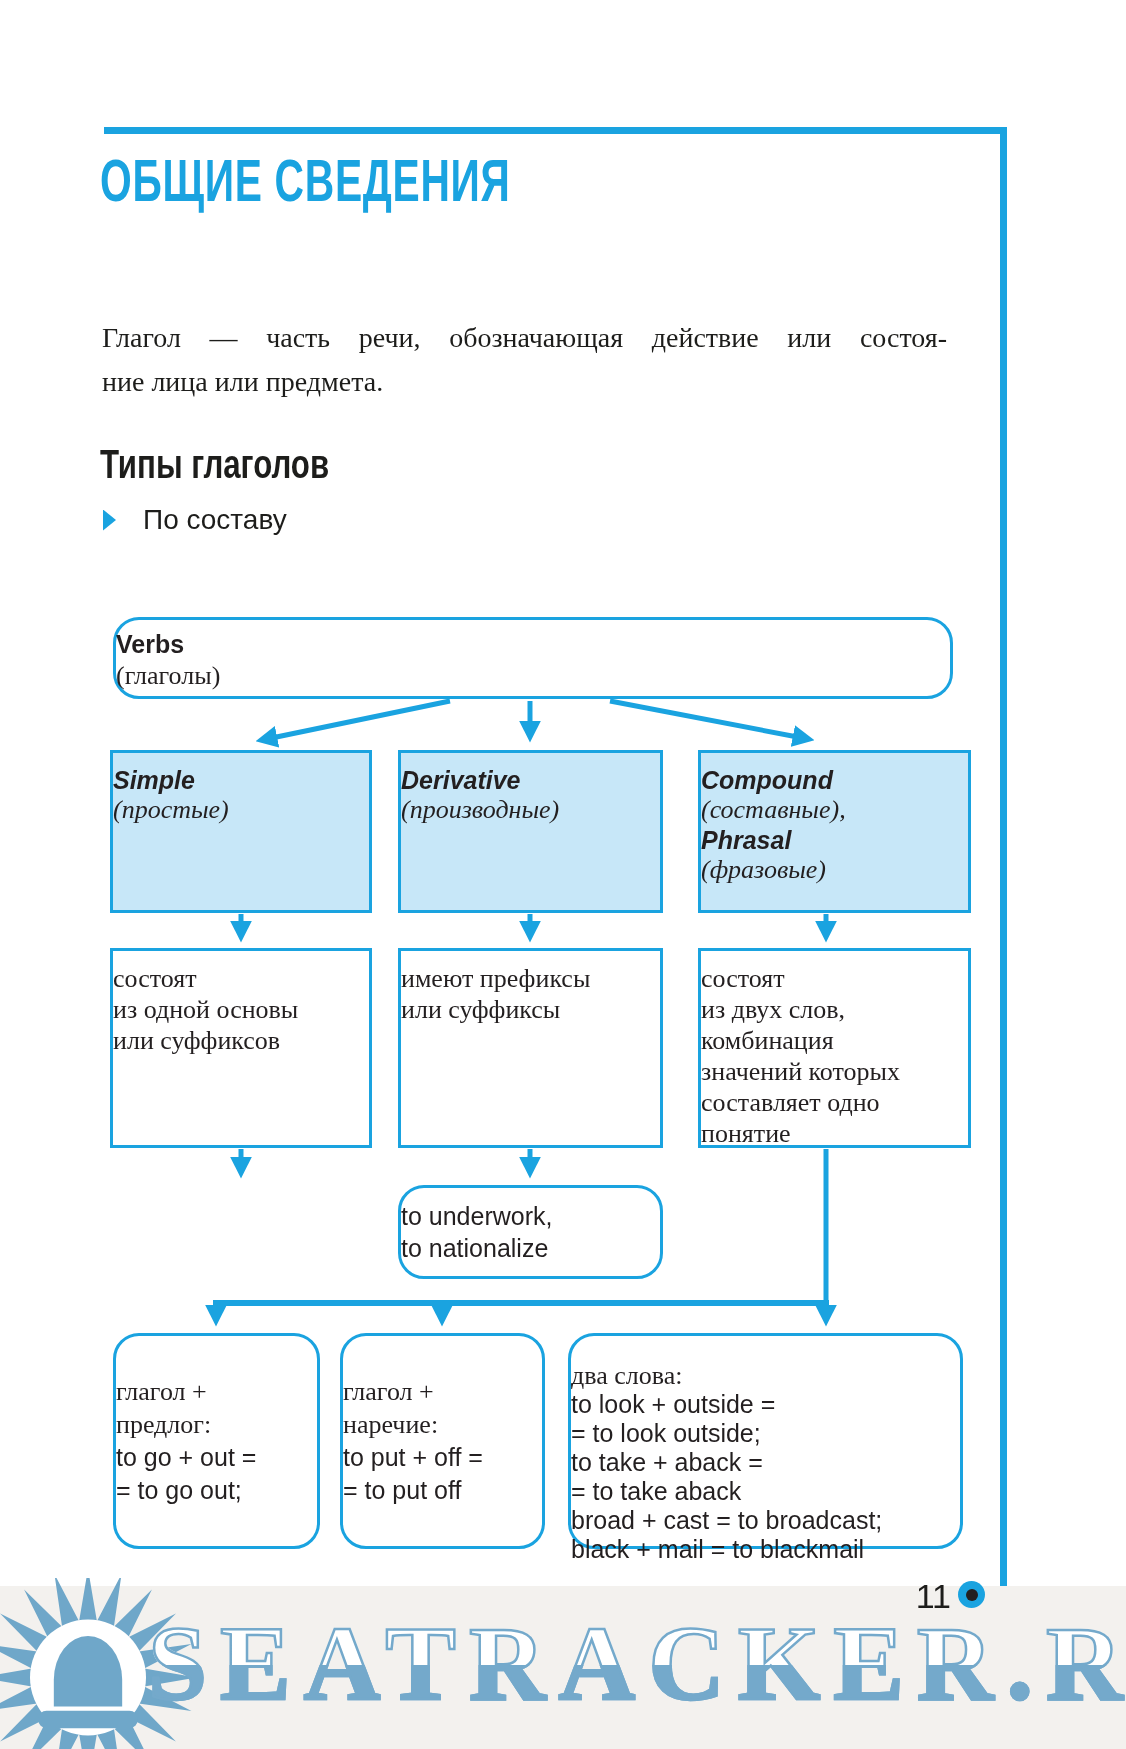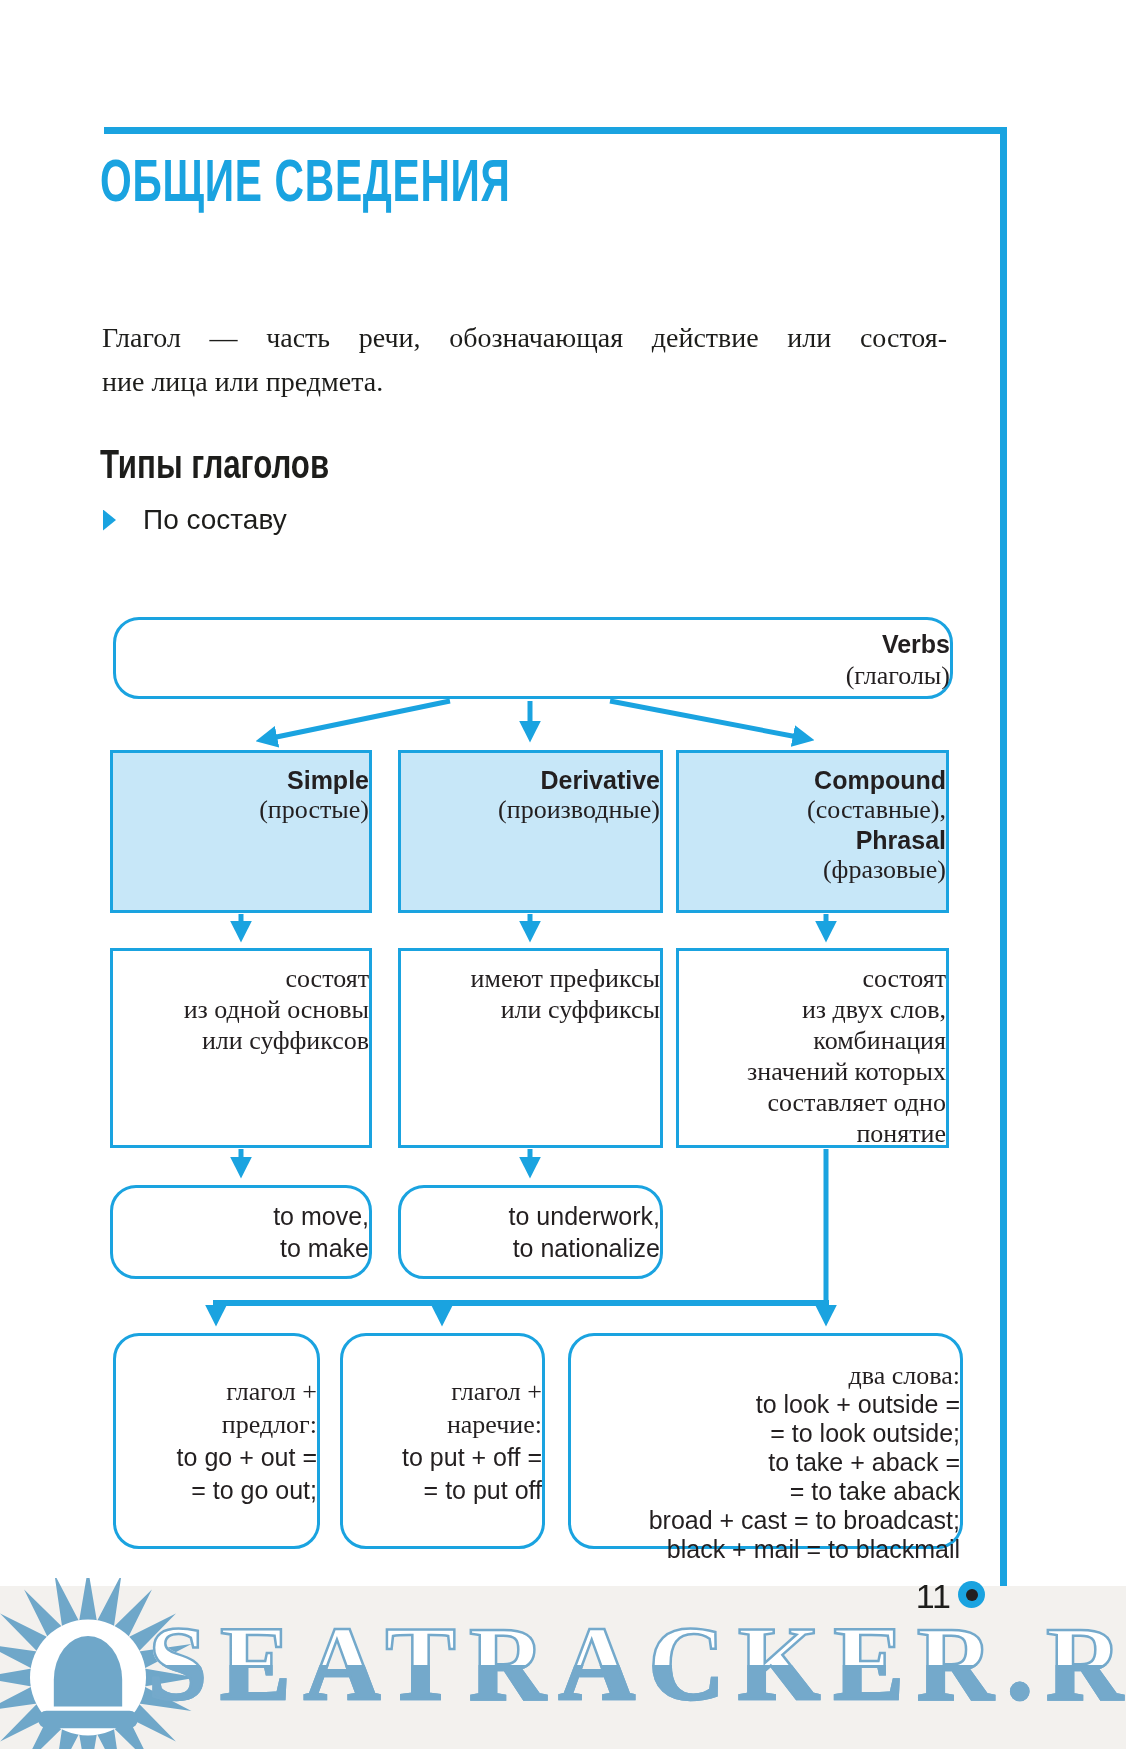--- a/index.html
+++ b/index.html
@@ -10,32 +10,32 @@
   
   .main-title{left:100px;top:146px;font-size:60px;font-weight:bold;color:#1aa3e0;
     transform:scaleX(0.68);transform-origin:left top;white-space:nowrap;letter-spacing:1px;}
   .intro{left:102px;top:316px;width:845px;font-family:"Liberation Serif",serif;font-size:28px;line-height:44px;color:#1d1d1b;}
   .intro .l1{display:block;text-align:justify;text-align-last:justify;}
   .sub-title{left:100px;top:442px;font-size:40px;font-weight:bold;color:#1d1d1b;
     transform:scaleX(0.78);transform-origin:left top;white-space:nowrap;}
   .bullet-row{left:103px;top:504px;display:flex;align-items:center;gap:27px;font-size:28px;color:#1d1d1b;}
   .tri{width:13px;height:21px;background:#1aa3e0;clip-path:polygon(0 0,100% 50%,0 100%);}
   
-  .fc{position:absolute;border:3.5px solid #1aa3e0;box-sizing:border-box;text-align:right;background:#fff;}
+  .fc{position:absolute;border:3.5px solid #1aa3e0;box-sizing:border-box;text-align:left;background:#fff;}
   .round{border-radius:26px;}
   .fill{background:#c7e7f8;}
   .en{font-family:"Liberation Sans",sans-serif;font-weight:bold;font-size:25px;}
   .ens{font-family:"Liberation Sans",sans-serif;font-weight:normal;font-size:25px;}
   .ru{font-family:"Liberation Serif",serif;font-size:26px;font-weight:normal;}
   .verbs{left:113px;top:617px;width:840px;height:82px;padding-top:9px;line-height:31px;}
-  .r1{top:750px;height:163px;padding-top:12px;line-height:30px;}
+  .r1{top:750px;height:163px;padding-top:12px;line-height:30px;font-style:italic;}
   .r2{top:948px;height:200px;padding-top:12px;line-height:31px;}
   .c1{left:110px;width:262px;}
   .c2{left:398px;width:265px;}
-  .c3{left:676px;width:273px;}
+  .c3{left:698px;width:273px;}
   .ex{top:1185px;height:94px;display:flex;flex-direction:column;justify-content:center;line-height:32px;}
   .bb{top:1333px;height:216px;}
   .bb1{left:113px;width:207px;display:flex;flex-direction:column;justify-content:center;line-height:33px;}
   .bb2{left:340px;width:205px;display:flex;flex-direction:column;justify-content:center;line-height:33px;}
   .bb3{left:568px;width:395px;padding-top:25px;line-height:29px;}
   .bb .ru{font-size:26px;}
   .bb .ens{font-size:25px;}
   
   .pagenum{left:893px;top:1577px;width:58px;text-align:right;font-size:34px;color:#1d1d1b;}
   .dot-outer{left:958px;top:1581px;width:27px;height:27px;border-radius:50%;background:#1aa3e0;
@@ -103,24 +103,20 @@
   </div>
   <div class="fc r2 c3">
     <div class="ru">состоят</div>
     <div class="ru">из двух слов,</div>
     <div class="ru">комбинация</div>
     <div class="ru">значений которых</div>
     <div class="ru">составляет одно</div>
     <div class="ru">понятие</div>
   </div>
 
-  <div class="fc round ex c1">
-    <div class="ens">to move,</div>
-    <div class="ens">to make</div>
-  </div>
   <div class="fc round ex c2">
     <div class="ens">to underwork,</div>
     <div class="ens">to nationalize</div>
   </div>
 
   <div class="fc round bb bb1">
     <div class="ru">глагол +</div>
     <div class="ru">предлог:</div>
     <div class="ens">to go + out =</div>
     <div class="ens">= to go out;</div>

